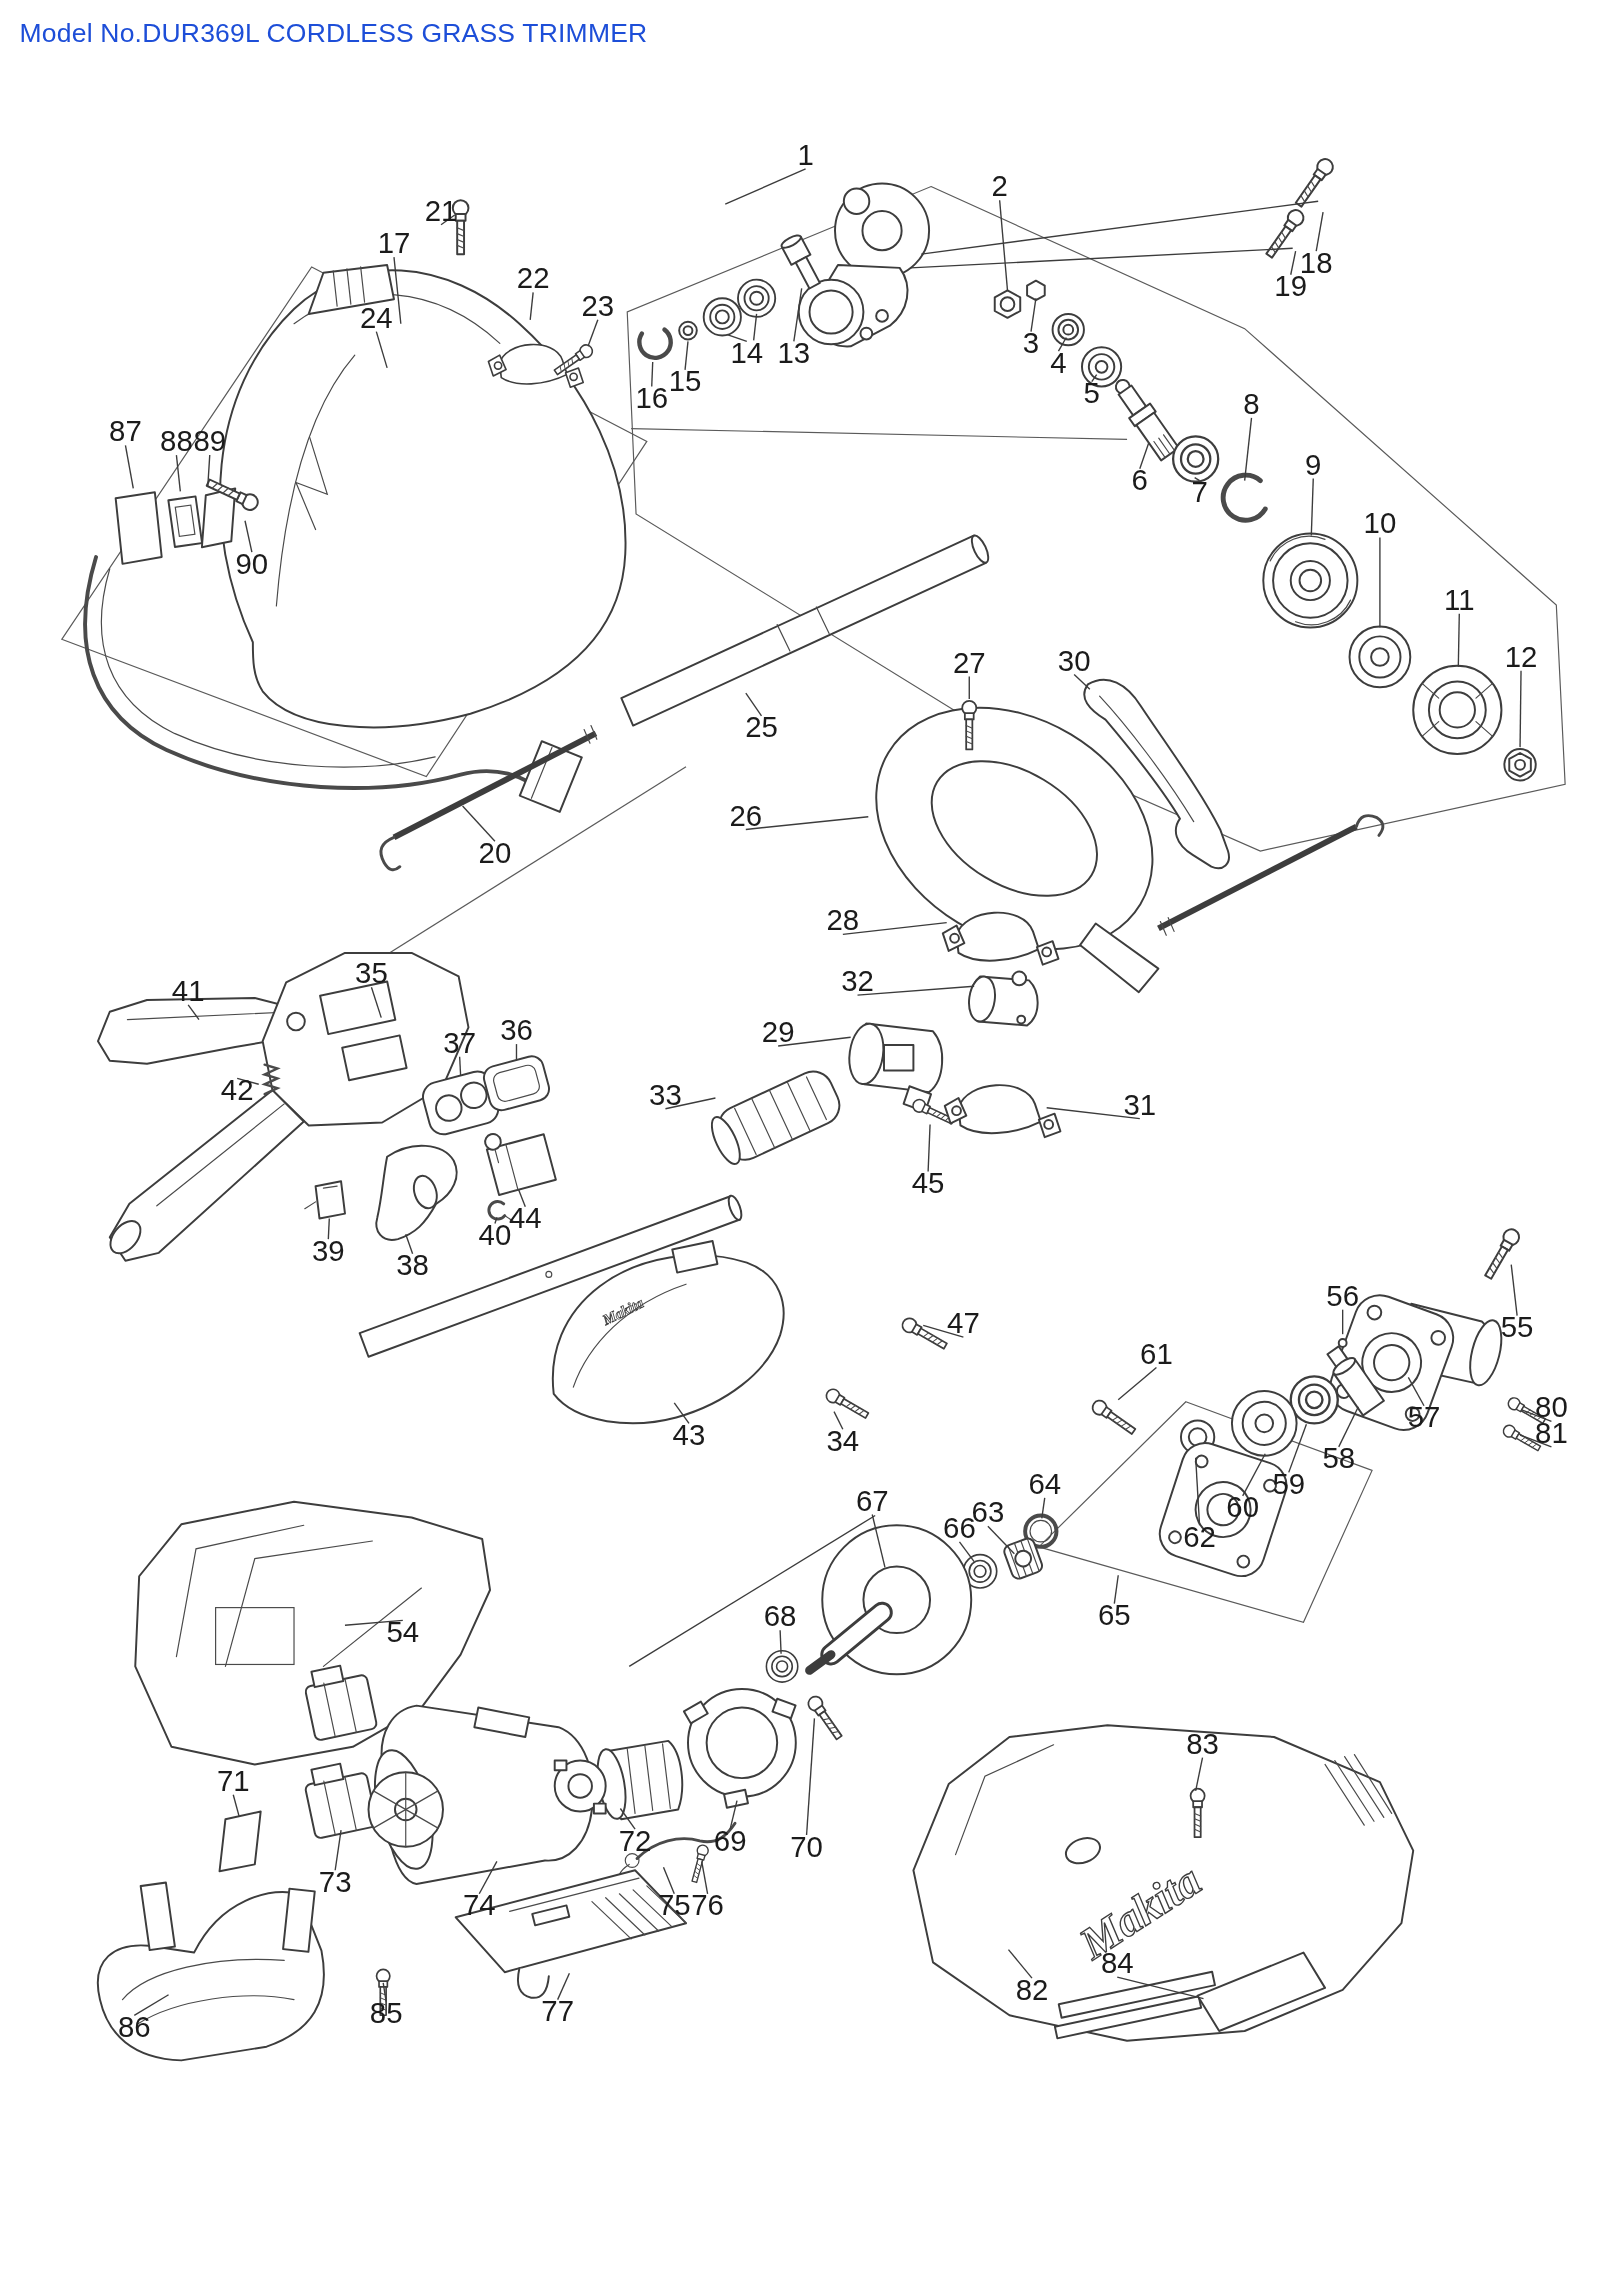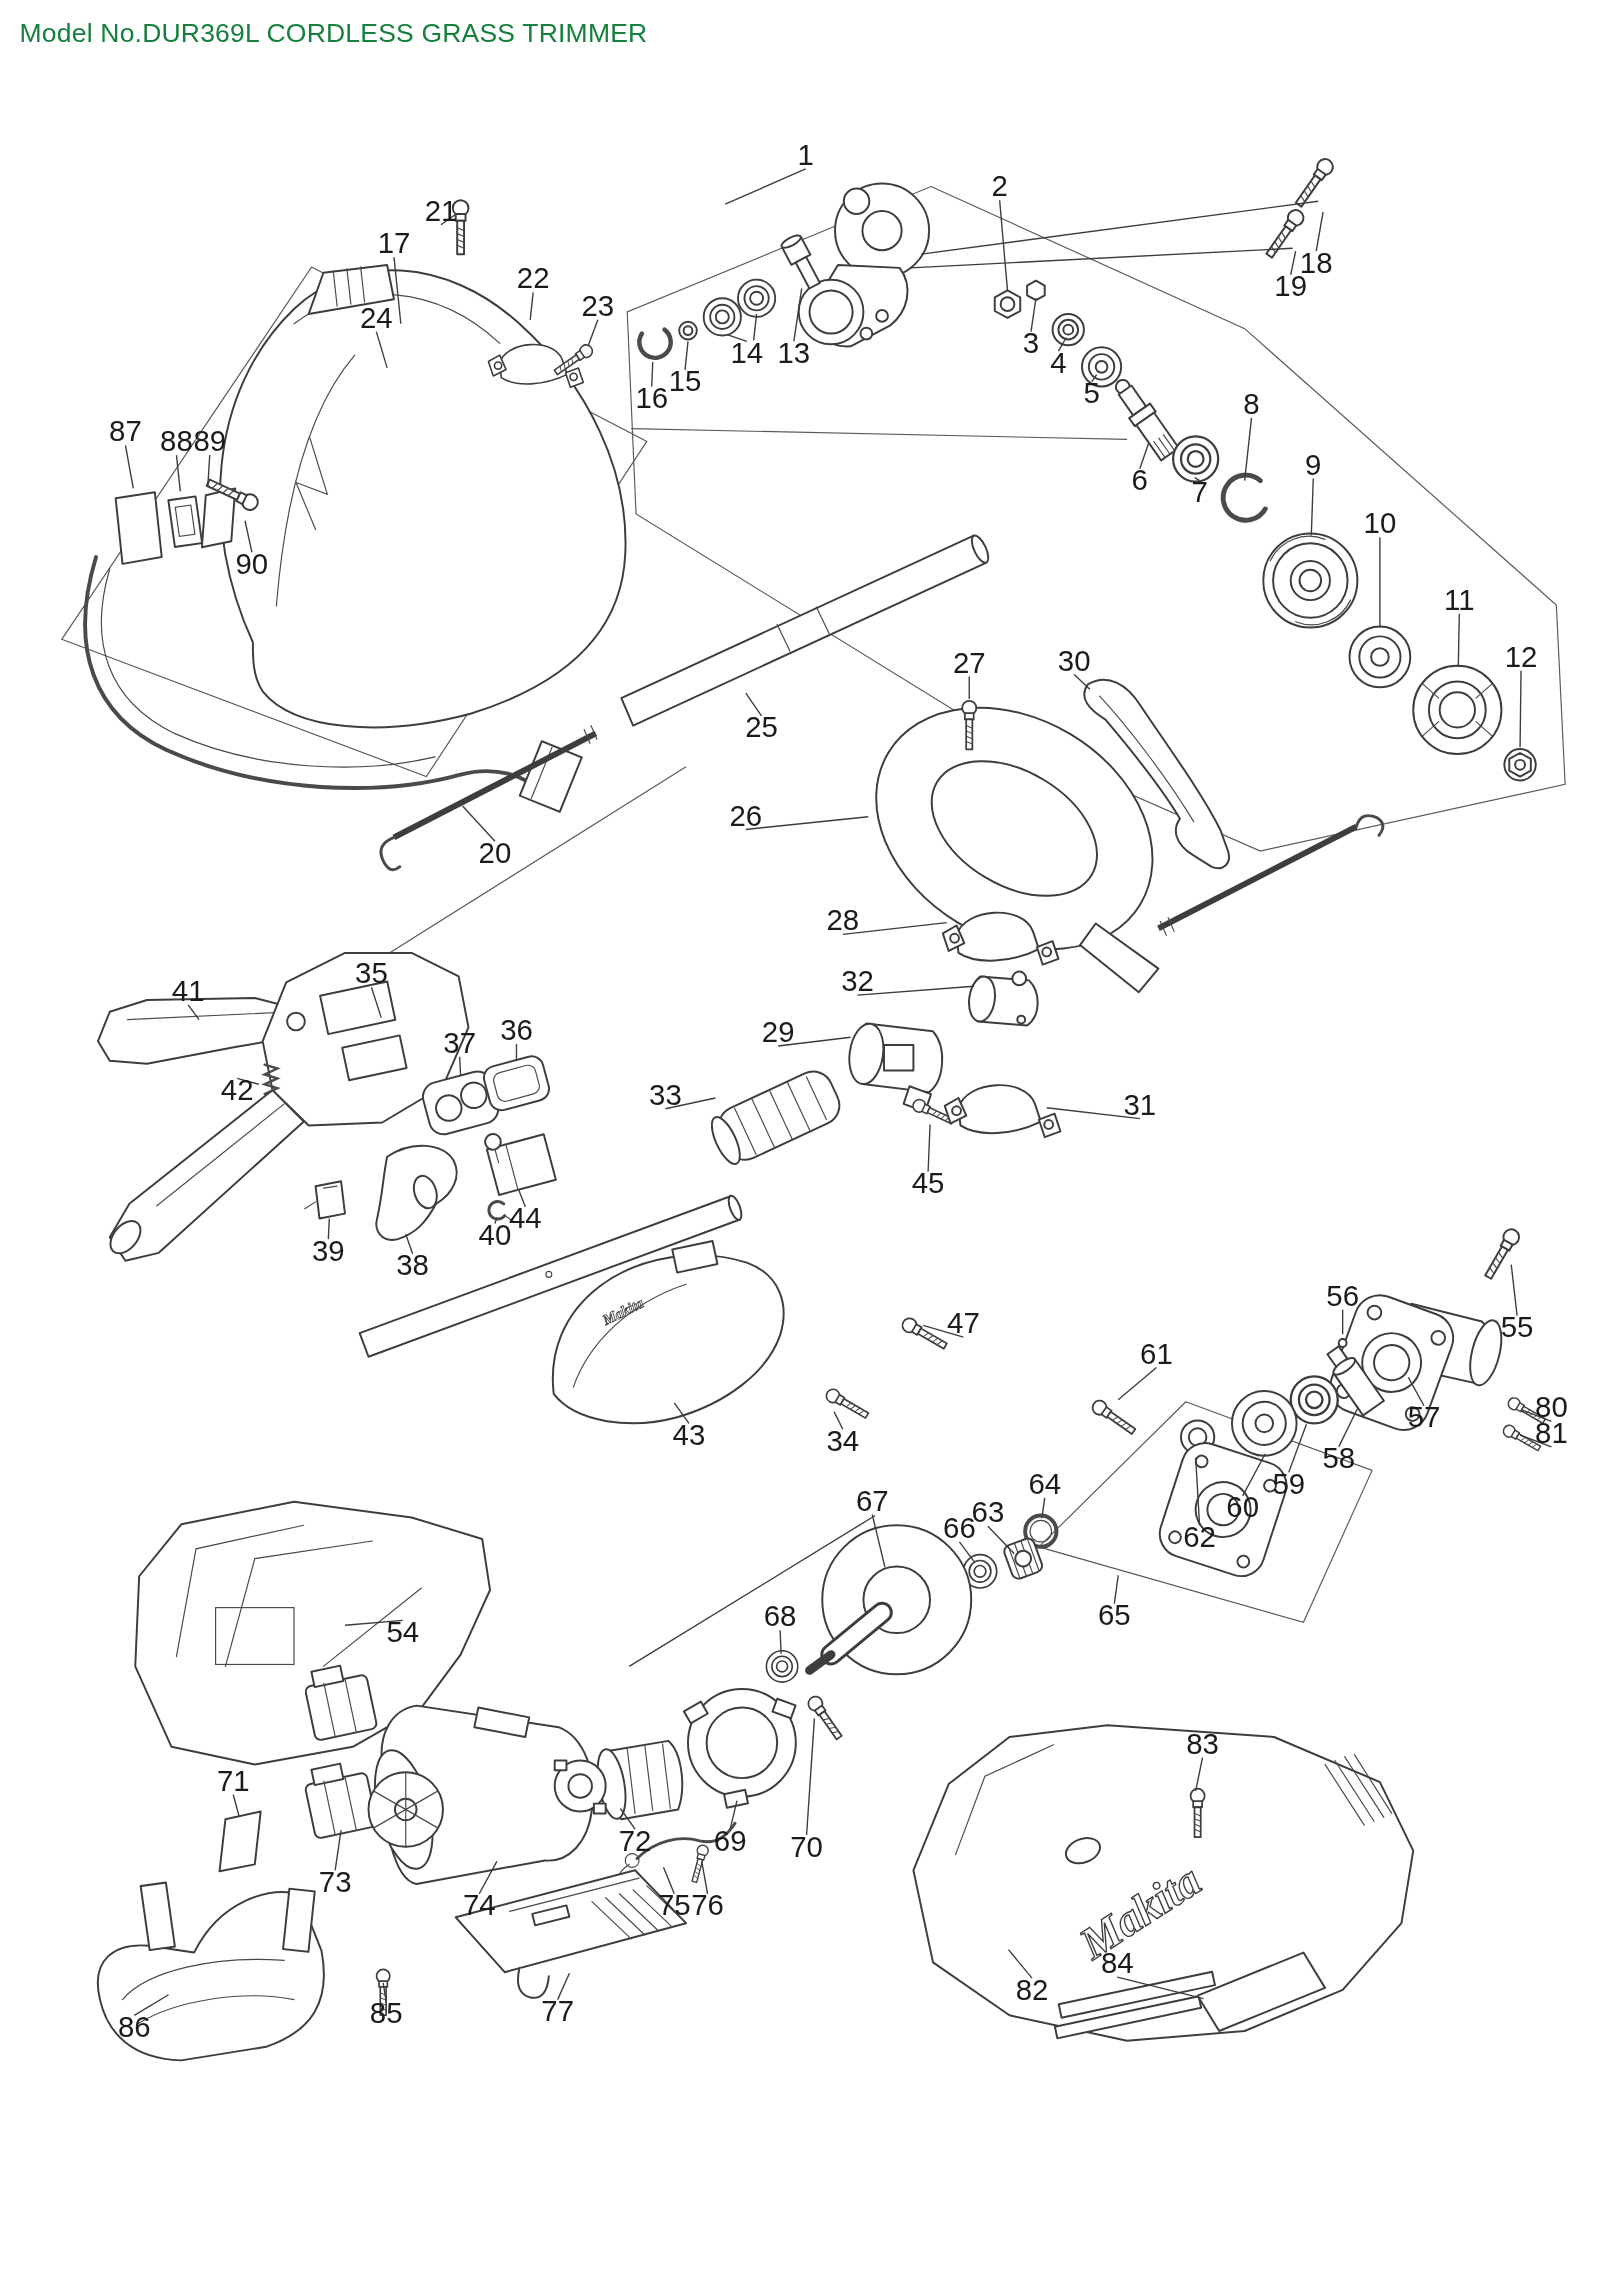--- a/index.html
+++ b/index.html
@@ -1,17 +1,17 @@
 <!DOCTYPE html>
 <html><head>
 <meta charset="utf-8">
 <style>
   html,body{margin:0;padding:0;background:#ffffff;}
   body{width:1621px;height:2293px;position:relative;font-family:"Liberation Sans",sans-serif;}
-  #title{position:absolute;left:19.6px;top:17.6px;font-size:26.5px;color:#15803d;letter-spacing:0.2px;}
+  #title{position:absolute;left:19.6px;top:17.6px;font-size:26.5px;color:#1d4ed8;letter-spacing:0.2px;}
   svg{position:absolute;left:0;top:0;}
   .part{stroke:#3d3d3d;stroke-width:2;fill:#ffffff;stroke-linejoin:round;stroke-linecap:round;}
   .thin{stroke:#4a4a4a;stroke-width:1.2;fill:none;stroke-linecap:round;}
   .lbl{font-family:"Liberation Sans",sans-serif;font-size:30px;fill:#1b1b1b;}
   .leader{stroke:#3c3c3c;stroke-width:1.4;fill:none;}
   .region{stroke:#5a5a5a;stroke-width:1.2;fill:none;}
   .brand{font-family:"Liberation Serif",serif;font-style:italic;font-weight:bold;fill:none;stroke:#3d3d3d;}
 </style>
 </head>
 <body>

